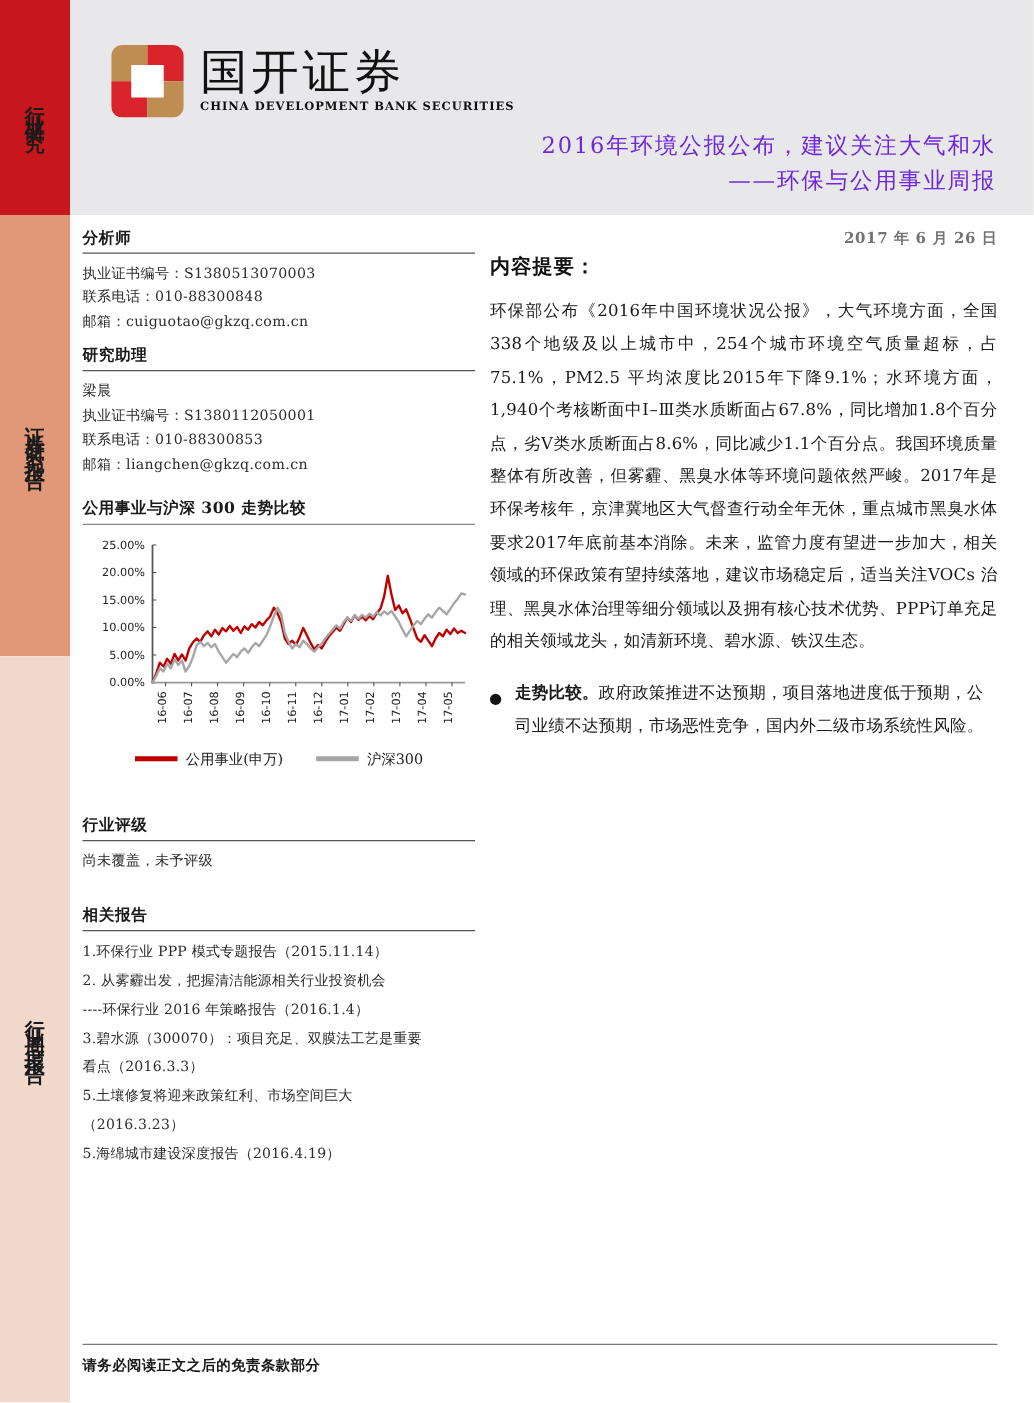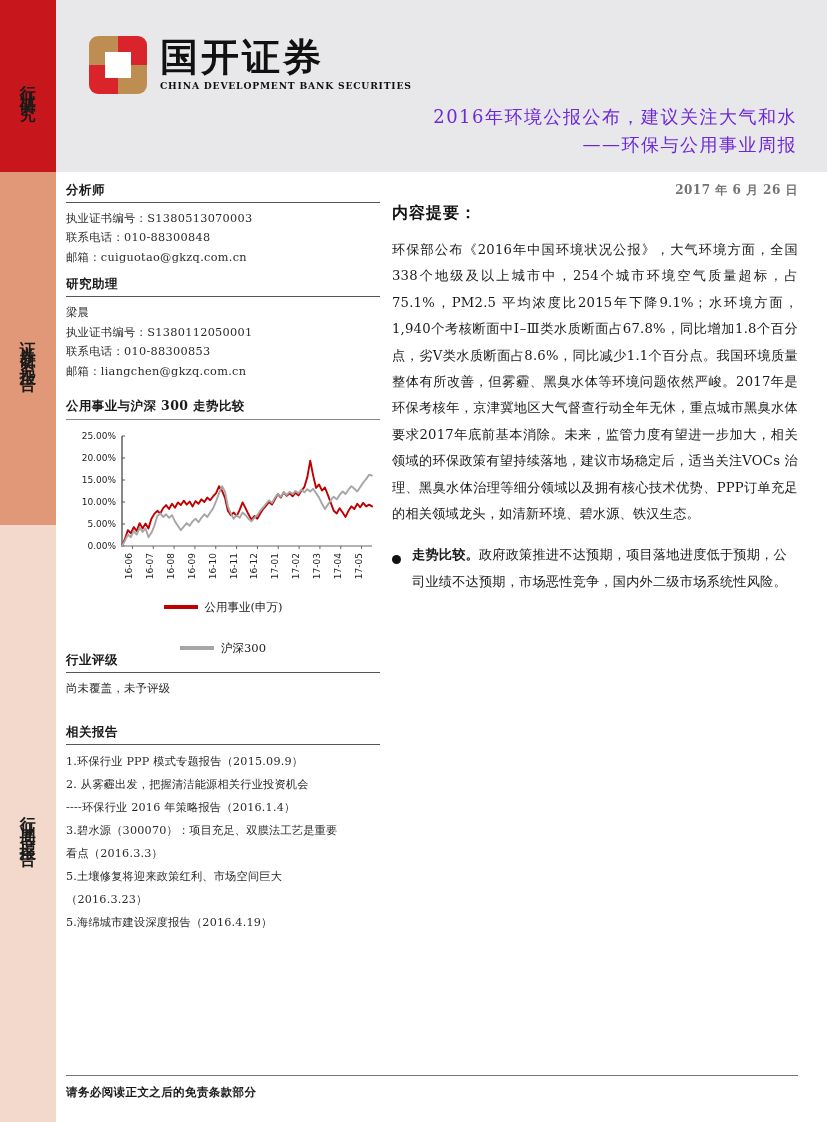--- a/index.html
+++ b/index.html
@@ -39,21 +39,21 @@
   .logo-mark { width: 58px; height: 58px; border-radius: 9px; overflow: hidden;
                position: relative; flex: none; }
   .lq { position: absolute; width: 50%; height: 50%; }
   .lq-tl { left: 0; top: 0; background: #bd8d52; }
   .lq-tr { left: 50%; top: 0; background: #d8242a; }
   .lq-bl { left: 0; top: 50%; background: #d8242a; }
   .lq-br { left: 50%; top: 50%; background: #bd8d52; }
   .lq-c  { left: 27%; top: 27%; width: 46%; height: 46%; background: #fff; }
   .logo-txt { display: flex; flex-direction: column; padding-top: 2px; }
   .logo-cn { font-family: "DejaVu Serif", "Liberation Serif", serif;
-             font-size: 38px; font-weight: bold; color: #111;
+             font-size: 38px; font-weight: normal; color: #111;
              letter-spacing: 3px; line-height: 1.02; }
   .logo-en { font-family: "DejaVu Serif", "Liberation Serif", serif;
              font-size: 9.2px; font-weight: bold; color: #111;
              letter-spacing: 0.8px; margin-top: 3px; }
 
   .title-block { position: absolute; right: 30px; top: 103px;
                  width: 530px; text-align: right; }
   .title-main, .title-sub {
     font-family: "DejaVu Serif", "Liberation Serif", serif;
     font-size: 18px; font-weight: normal; color: #6d28d9;
@@ -83,21 +83,21 @@
 
   
   .chart-title {
     font-family: "DejaVu Serif", "Liberation Serif", serif;
     font-size: 12.5px; font-weight: bold; color: #1a1a1a; letter-spacing: 0.4px;
     padding-bottom: 4px;
   }
   .chart-box { width: 314px; height: 200px; position: relative; }
   .chart-box svg { display: block; }
   .legend { display: flex; justify-content: center; align-items: center;
-            gap: 26px; margin-top: 2px; flex-direction: column; }
+            gap: 26px; margin-top: 2px; }
   .leg-item { display: flex; align-items: center; gap: 7px; }
   .leg-swatch { width: 34px; height: 4px; display: block; }
   .leg-label { font-family: "DejaVu Serif", "Liberation Serif", serif;
                font-size: 11.5px; color: #1a1a1a; }
 
   
   .summary-head {
     font-family: "DejaVu Serif", "Liberation Serif", serif;
     font-size: 16px; font-weight: bold; color: #111; letter-spacing: 1px;
   }
@@ -251,21 +251,21 @@
 
     <div class="sec-head">行业评级</div>
     <div class="rule"></div>
     <div class="info-line">尚未覆盖，未予评级</div>
 
     <div class="gap-lg"></div>
 
     <div class="sec-head">相关报告</div>
     <div class="rule"></div>
     <div id="reports-list">
-        <div class="rep-line">1.环保行业 PPP 模式专题报告（2015.09.9）</div>
+        <div class="rep-line">1.环保行业 PPP 模式专题报告（2015.11.14）</div>
         <div class="rep-line">2. 从雾霾出发，把握清洁能源相关行业投资机会</div>
         <div class="rep-line">----环保行业 2016 年策略报告（2016.1.4）</div>
         <div class="rep-line">3.碧水源（300070）：项目充足、双膜法工艺是重要</div>
         <div class="rep-line">看点（2016.3.3）</div>
         <div class="rep-line">5.土壤修复将迎来政策红利、市场空间巨大</div>
         <div class="rep-line">（2016.3.23）</div>
         <div class="rep-line">5.海绵城市建设深度报告（2016.4.19）</div>
       </div>
   </div>
 

